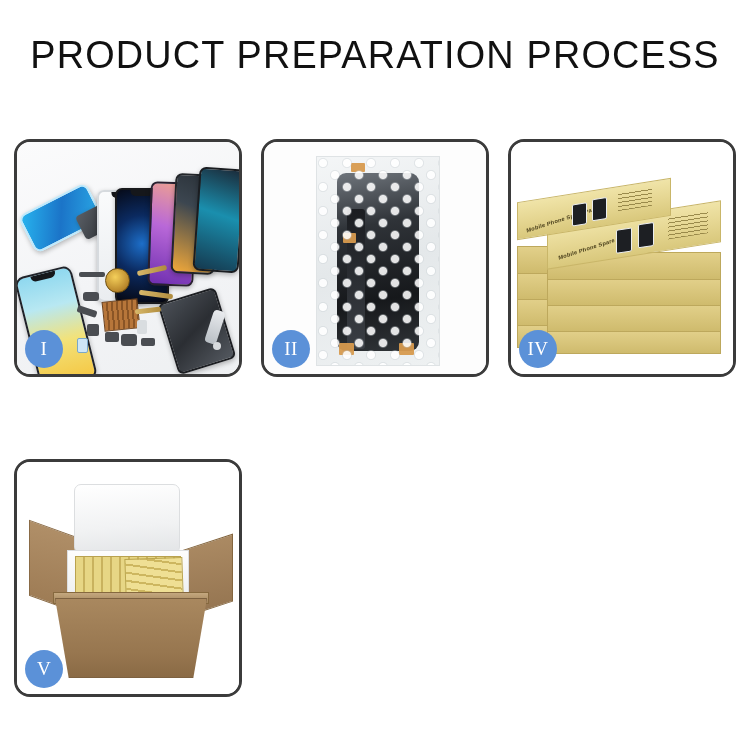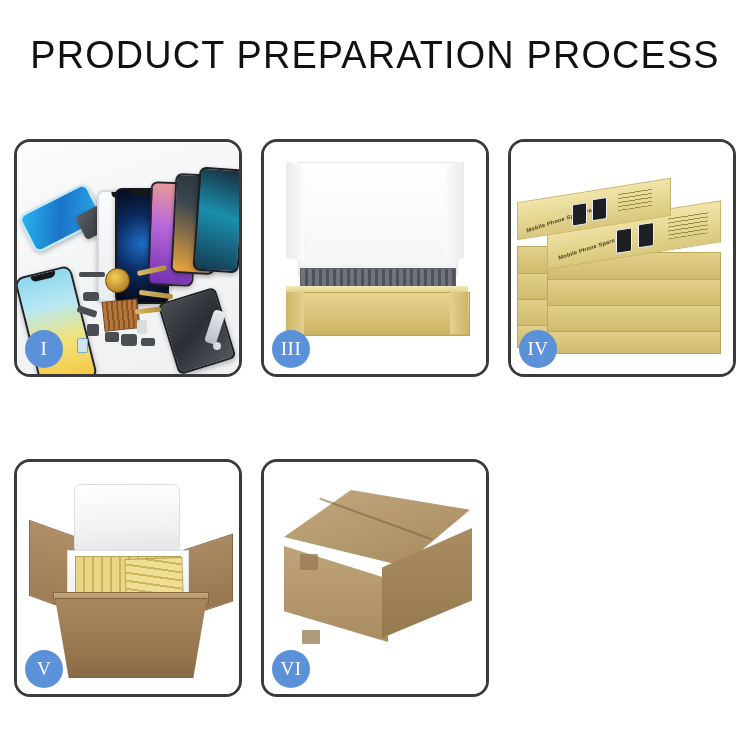--- a/index.html
+++ b/index.html
@@ -379,34 +379,35 @@
       <div class="part" style="left:60px;top:196px;width:9px;height:13px;background:#cfe6f5;border:1px solid #7aa8c8;"></div>
       <div class="flex-cable" style="left:120px;top:126px;width:30px;transform:rotate(-12deg);"></div>
       <div class="flex-cable" style="left:122px;top:150px;width:34px;transform:rotate(8deg);"></div>
       <div class="flex-cable" style="left:118px;top:166px;width:26px;transform:rotate(-6deg);"></div>
       <div class="part" style="left:192px;top:168px;width:12px;height:34px;background:linear-gradient(180deg,#e9ebee,#b9bfc5);border-radius:4px;transform:rotate(18deg);"></div>
       <div class="part" style="left:196px;top:200px;width:8px;height:8px;border-radius:50%;background:#d7dadd;"></div>
     </div>
     <div class="badge">I</div>
   </div>
 
-
   <div class="panel">
-    <div class="panel-art p3">
-      <div class="b3-lid"></div>
-      <div class="b3-lid-flapL"></div>
-      <div class="b3-lid-flapR"></div>
-      <div class="b3-inner"></div>
-      <div class="b3-rim"></div>
-      <div class="b3-base"></div>
-      <div class="b3-base-fold"></div>
-      <div class="b3-base-fold-r"></div>
+    <div class="panel-art p2">
+      <div class="bubblebag">
+        <div class="bag-inner-screen"></div>
+        <div class="bag-flex"></div>
+        <div class="tape" style="left:34px;top:6px;width:14px;height:9px;"></div>
+        <div class="tape" style="left:26px;top:76px;width:13px;height:10px;"></div>
+        <div class="tape" style="left:22px;top:186px;width:15px;height:12px;"></div>
+        <div class="tape" style="left:82px;top:186px;width:15px;height:12px;"></div>
+        <div class="bubbles"></div>
+      </div>
     </div>
-    <div class="badge">III</div>
+    <div class="badge">II</div>
   </div>
+
 
   <div class="panel">
     <div class="panel-art p4">
 
       <div class="stack-side" style="left:6px;top:182px;width:100px;height:22px;"></div>
       <div class="stack-side" style="left:6px;top:156px;width:100px;height:26px;"></div>
       <div class="stack-side" style="left:6px;top:130px;width:100px;height:26px;"></div>
       <div class="stack-side" style="left:6px;top:104px;width:100px;height:26px;"></div>
 
       <div class="stack-side" style="left:36px;top:188px;width:172px;height:22px;"></div>
@@ -438,25 +439,14 @@
       <div class="v-foam-lid"></div>
       <div class="v-foam-box"></div>
       <div class="v-yellow-items"></div>
       <div class="v-yellow-items2"></div>
       <div class="v-body-rim"></div>
       <div class="v-body"></div>
     </div>
     <div class="badge">V</div>
   </div>
 
-  <div class="panel">
-    <div class="panel-art p6">
-      <div class="c-top"></div>
-      <div class="c-front"></div>
-      <div class="c-side"></div>
-      <div class="c-seam" style="left:52px;top:56px;width:120px;height:2px;transform:rotate(20deg);"></div>
-      <div class="c-tape" style="left:36px;top:92px;width:18px;height:16px;"></div>
-      <div class="c-tape" style="left:38px;top:168px;width:18px;height:14px;"></div>
-    </div>
-    <div class="badge">VI</div>
-  </div>
 
 </div>
 
 </body></html>

